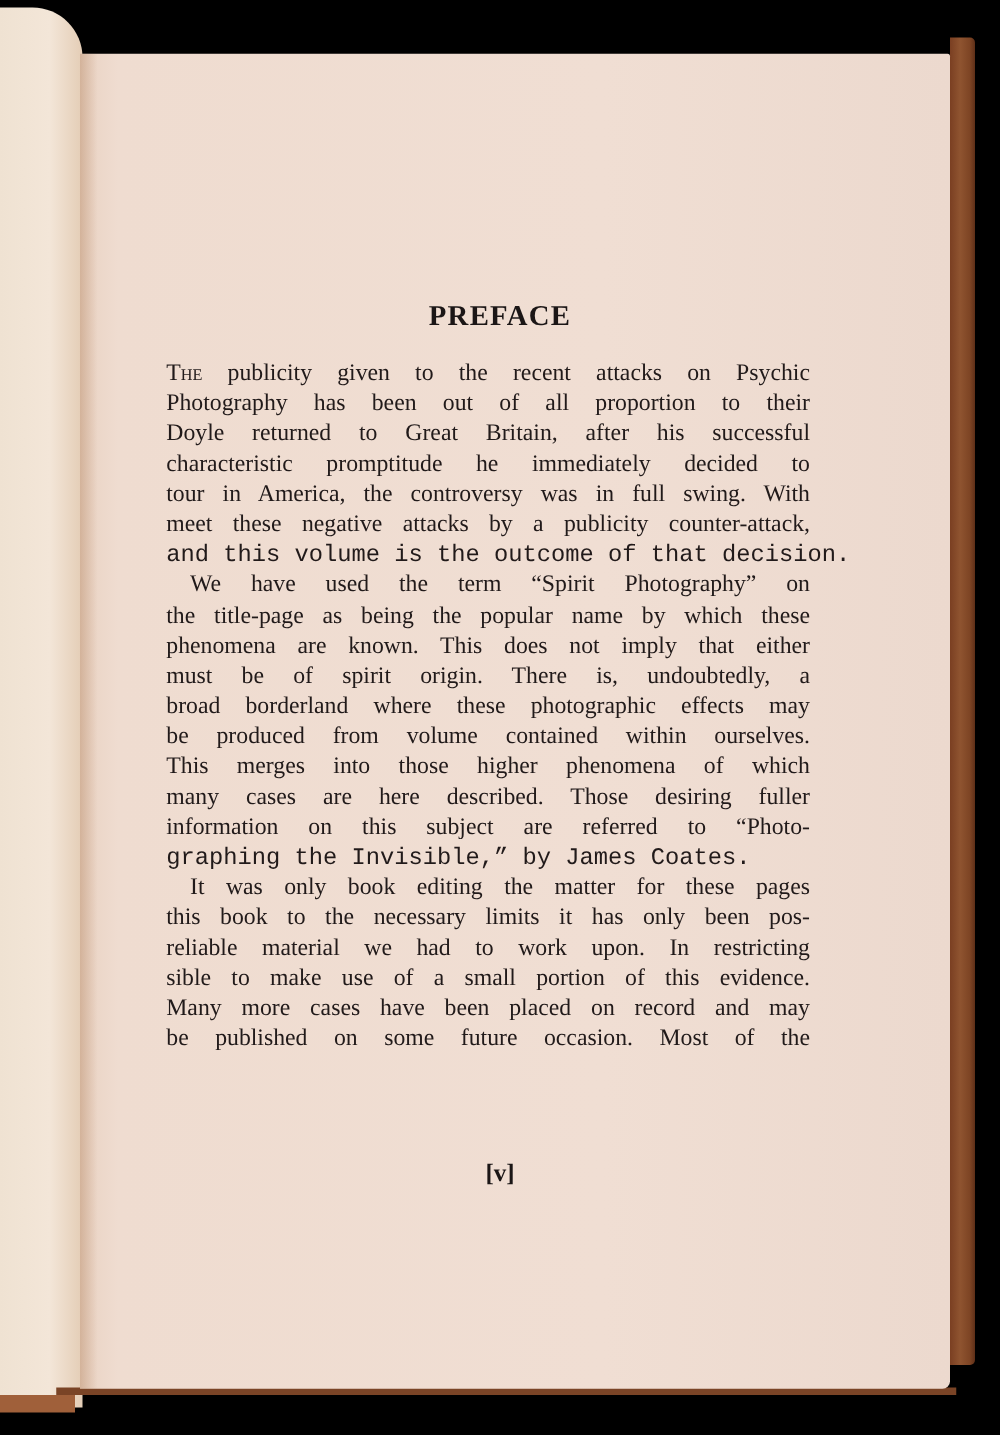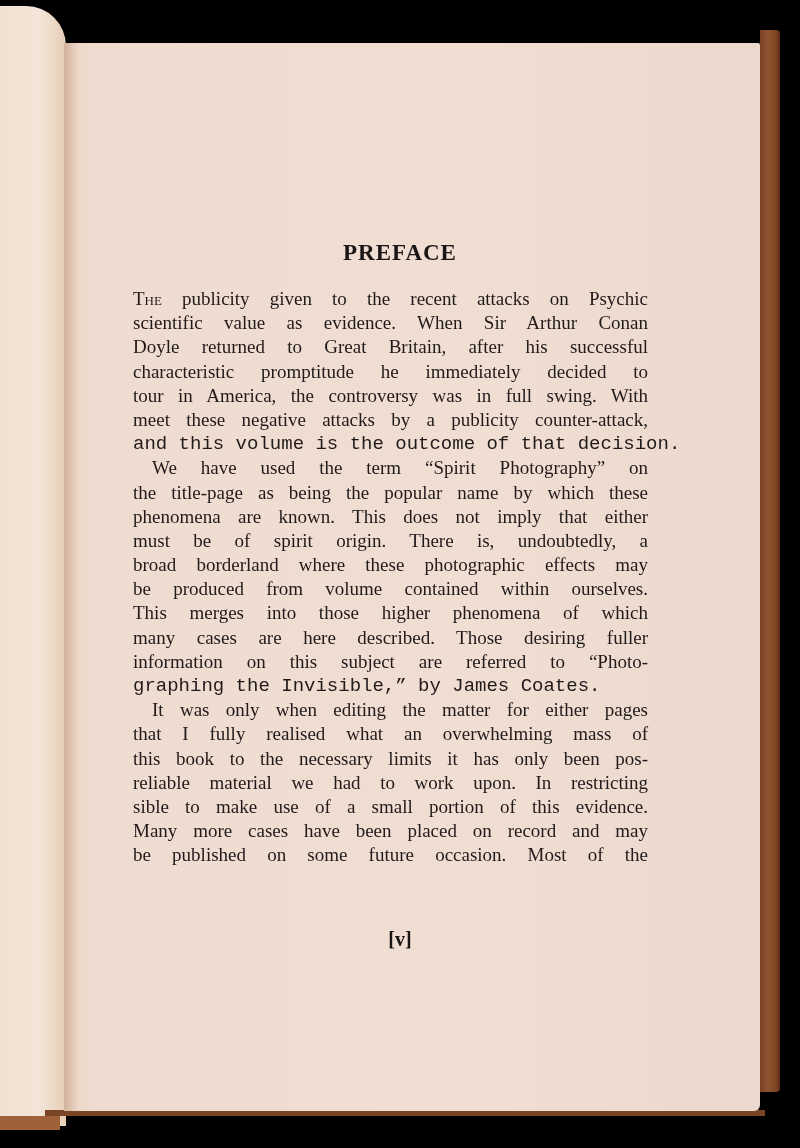--- a/index.html
+++ b/index.html
@@ -60,40 +60,39 @@
 <div class="cover-bottom"></div>
 
 <div class="page"></div>
 <div class="gutter-shadow"></div>
 
 <div class="title">PREFACE</div>
 
 <div class="body-text">
 
   <span class="line"><span class="sc">The</span><span> publicity given to the recent attacks on Psychic</span></span>
-  <span class="line">scientific value as evidence.  When Sir Arthur Conan</span>
+  <span class="line">Photography has been out of all proportion to their</span>
   <span class="line">Doyle returned to Great Britain, after his successful</span>
   <span class="line">characteristic promptitude he immediately decided to</span>
   <span class="line">tour in America, the controversy was in full swing. With</span>
   <span class="line">meet these negative attacks by a publicity counter-attack,</span>
   <span class="line last">and this volume is the outcome of that decision.</span>
 
   <span class="line indent">We have used the term “Spirit Photography” on</span>
   <span class="line">the title-page as being the popular name by which these</span>
   <span class="line">phenomena are known.  This does not imply that either</span>
   <span class="line">must be of spirit origin.  There is, undoubtedly, a</span>
   <span class="line">broad borderland where these photographic effects may</span>
   <span class="line">be produced from volume contained within ourselves.</span>
   <span class="line">This merges into those higher phenomena of which</span>
   <span class="line">many cases are here described.  Those desiring fuller</span>
   <span class="line">information on this subject are referred to “Photo-</span>
   <span class="line last">graphing the Invisible,” by James Coates.</span>
 
-  <span class="line indent">It was only when editing the matter for either pages</span>
-  <span class="line">that I fully realised what an overwhelming mass of</span>
+  <span class="line indent">It was only book editing the matter for these pages</span>
   <span class="line">this book to the necessary limits it has only been pos-</span>
   <span class="line">reliable material we had to work upon.  In restricting</span>
   <span class="line">sible to make use of a small portion of this evidence.</span>
   <span class="line">Many more cases have been placed on record and may</span>
   <span class="line">be published on some future occasion.  Most of the</span>
 </div>
 
 <div class="folio">[v]</div>
 
 </body></html>

